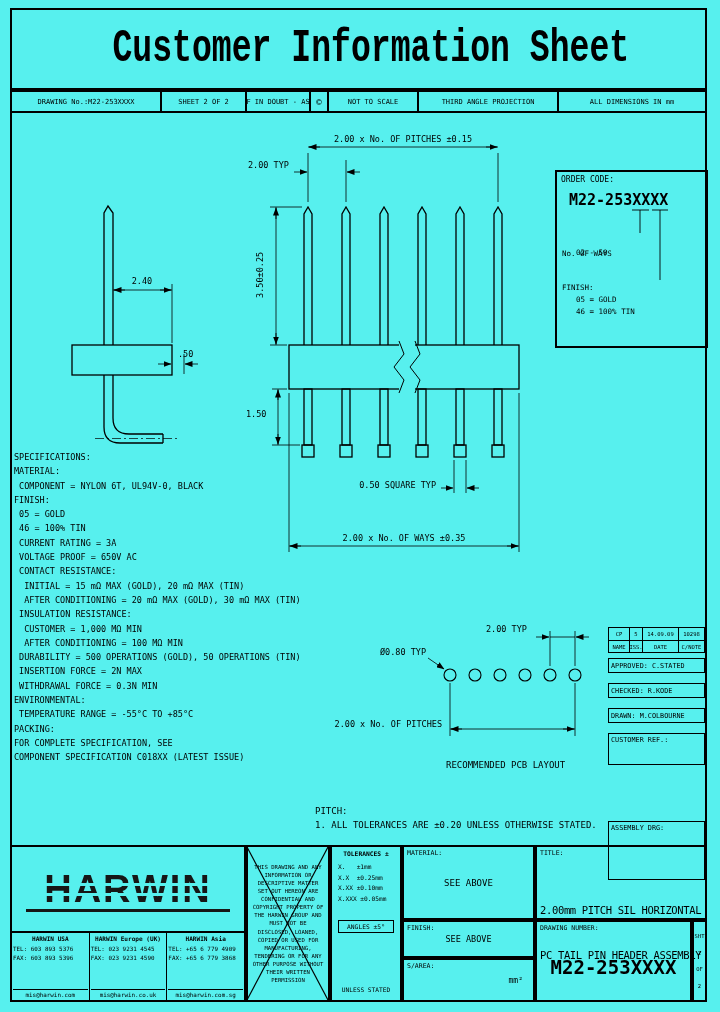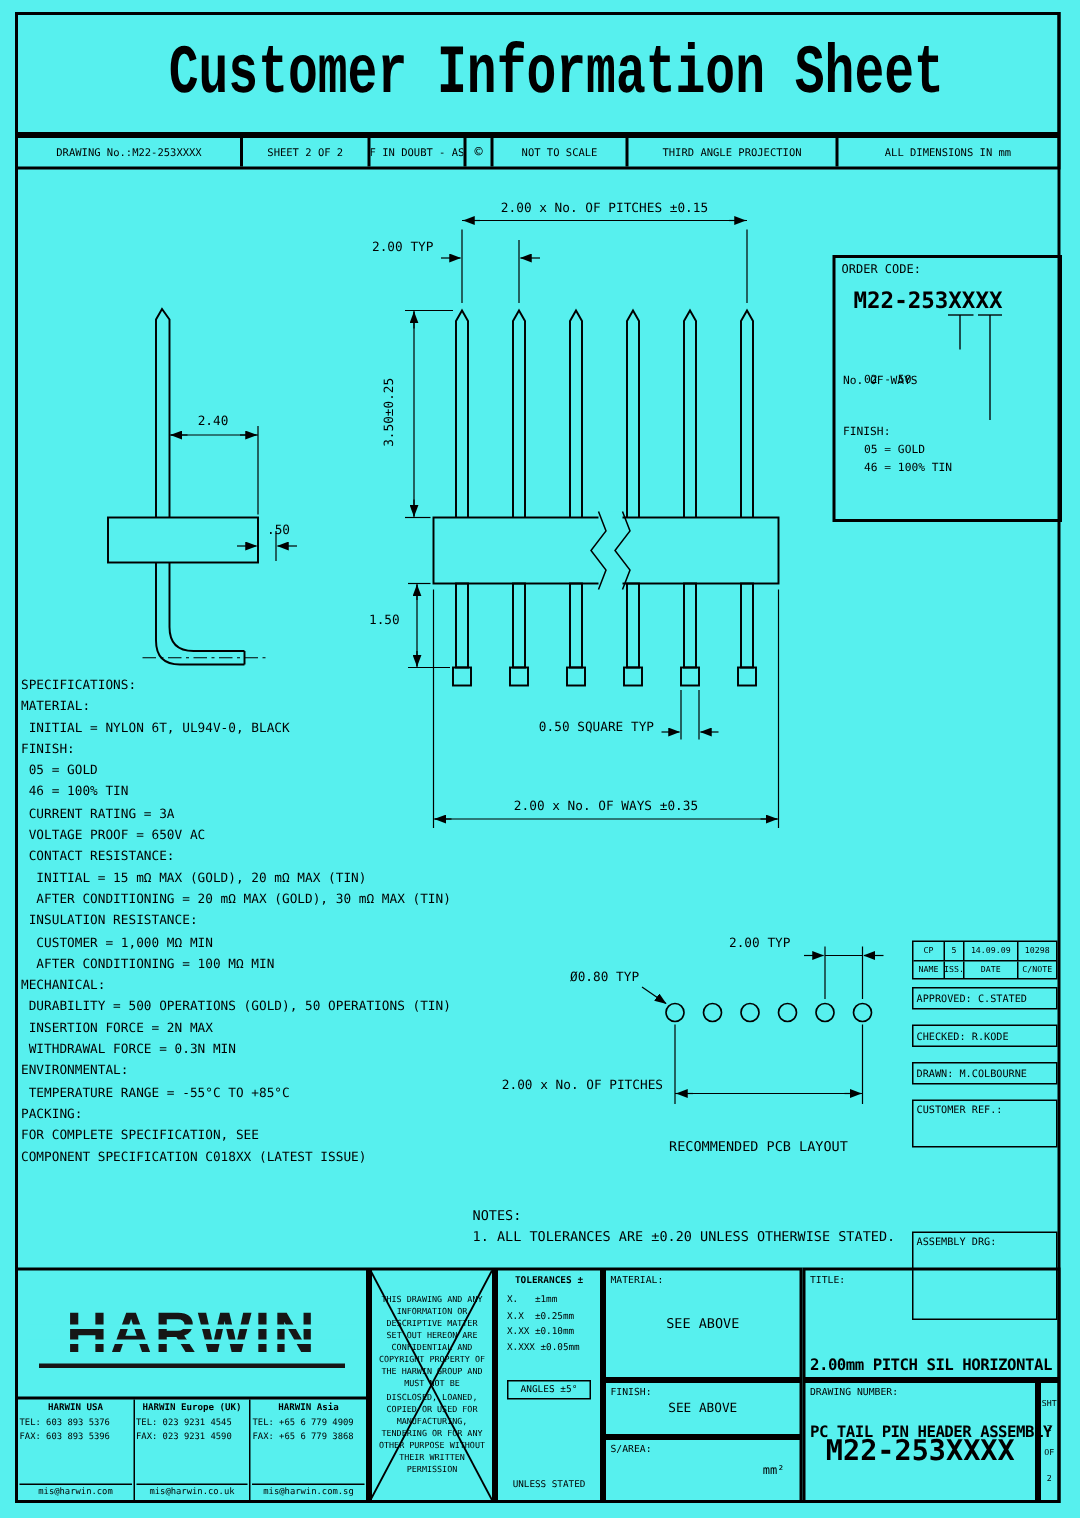--- a/index.html
+++ b/index.html
@@ -19,21 +19,21 @@
 .rev-table{position:absolute;left:608px;top:627px;width:97px;height:26px;border:1.5px solid #000;z-index:10;background:transparent}
 .rev-row{display:flex;height:50%}
 .rev-row+.rev-row{border-top:1px solid #000}
 .rev-cell{border-left:1px solid #000;display:flex;align-items:center;justify-content:center;font-size:5.5px;overflow:hidden;white-space:nowrap}
 .rev-cell:first-child{border-left:none}
 .appr{position:absolute;left:608px;width:97px;border:1.5px solid #000;font-size:6.8px;display:flex;align-items:center;padding-left:2px;white-space:nowrap;z-index:10;overflow:hidden}
 .appr.tall{align-items:flex-start;padding-top:2px}
 .blabel{position:absolute;left:3px;top:2px;font-size:6.5px;white-space:nowrap}
 .bval{width:100%;height:100%;display:flex;align-items:center;justify-content:center;font-size:9px}
 .bval-right{position:absolute;right:10px;top:50%;transform:translateY(-50%);font-size:8px}
-.title-lines{position:absolute;left:3px;top:26px;font-weight:bold;font-size:10.5px;letter-spacing:-0.35px;line-height:15px;white-space:pre}
+.title-lines{position:absolute;left:3px;top:26px;font-weight:normal;font-size:10.5px;letter-spacing:-0.35px;line-height:15px;white-space:pre}
 .dn-val{position:absolute;left:0;right:0;top:34px;text-align:center;font-size:19px;font-weight:bold;white-space:nowrap}
 .sht-box{display:flex;flex-direction:column;align-items:center;justify-content:space-evenly;font-size:5.5px}
 .logo-area{position:relative;height:84px;display:flex;align-items:center;justify-content:center;overflow:hidden}
 .logo-text{font-family:"Liberation Sans",sans-serif;font-weight:bold;font-size:38px;letter-spacing:2px;color:#161616}
 .logo-stripe{position:absolute;left:6px;right:6px;height:3px;background:#57f0ee;z-index:2}
 .s1{top:36px}.s2{top:46px}
 .logo-bar{position:absolute;left:14px;right:14px;top:62px;height:3px;background:#161616}
 .contact-area{display:flex;border-top:2px solid #000;height:69px}
 .ccol{flex:1;border-left:1.5px solid #000;padding:2px 1px;display:flex;flex-direction:column;overflow:hidden}
 .ccol:first-child{border-left:none}
@@ -194,44 +194,43 @@
 <div class="t" style="left:576px;top:308px;font-size:7.5px">46 = 100% TIN</div>
 
 <div class="t" style="left:486px;top:625px">2.00 TYP</div>
 <div class="t" style="left:380px;top:648px">Ø0.80 TYP</div>
 <div class="t" style="left:318px;top:720px;width:124px;text-align:right">2.00 x No. OF PITCHES</div>
 <div class="t" style="left:446px;top:760px;font-size:9px">RECOMMENDED PCB LAYOUT</div>
 
 <div class="specs">
   <div class="spec-line">SPECIFICATIONS:</div>
   <div class="spec-line">MATERIAL:</div>
-  <div class="spec-line"> INITIAL = NYLON 6T, UL94V-0, BLACK</div>
+  <div class="spec-line"> COMPONENT = NYLON 6T, UL94V-0, BLACK</div>
   <div class="spec-line">FINISH:</div>
   <div class="spec-line"> 05 = GOLD</div>
   <div class="spec-line"> 46 = 100% TIN</div>
   <div class="spec-line"> CURRENT RATING = 3A</div>
   <div class="spec-line"> VOLTAGE PROOF = 650V AC</div>
   <div class="spec-line"> CONTACT RESISTANCE:</div>
   <div class="spec-line">  INITIAL = 15 mΩ MAX (GOLD), 20 mΩ MAX (TIN)</div>
   <div class="spec-line">  AFTER CONDITIONING = 20 mΩ MAX (GOLD), 30 mΩ MAX (TIN)</div>
   <div class="spec-line"> INSULATION RESISTANCE:</div>
   <div class="spec-line">  CUSTOMER = 1,000 MΩ MIN</div>
   <div class="spec-line">  AFTER CONDITIONING = 100 MΩ MIN</div>
-  <div class="spec-line">MECHANICAL:</div>
   <div class="spec-line"> DURABILITY = 500 OPERATIONS (GOLD), 50 OPERATIONS (TIN)</div>
   <div class="spec-line"> INSERTION FORCE = 2N MAX</div>
   <div class="spec-line"> WITHDRAWAL FORCE = 0.3N MIN</div>
   <div class="spec-line">ENVIRONMENTAL:</div>
   <div class="spec-line"> TEMPERATURE RANGE = -55°C TO +85°C</div>
   <div class="spec-line">PACKING:</div>
   <div class="spec-line">FOR COMPLETE SPECIFICATION, SEE</div>
   <div class="spec-line">COMPONENT SPECIFICATION C018XX (LATEST ISSUE)</div>
 </div>
 
-<div class="t" style="left:315px;top:806px;font-size:9px">NOTES:</div>
+<div class="t" style="left:315px;top:806px;font-size:9px">PITCH:</div>
 <div class="t" style="left:315px;top:820px;font-size:9px">1. ALL TOLERANCES ARE ±0.20 UNLESS OTHERWISE STATED.</div>
 
 <div class="rev-table">
   <div class="rev-row">
     <div class="rev-cell" style="width:20px">CP</div>
     <div class="rev-cell" style="width:13px">5</div>
     <div class="rev-cell" style="width:36px">14.09.09</div>
     <div class="rev-cell" style="flex:1">10298</div>
   </div>
   <div class="rev-row">

